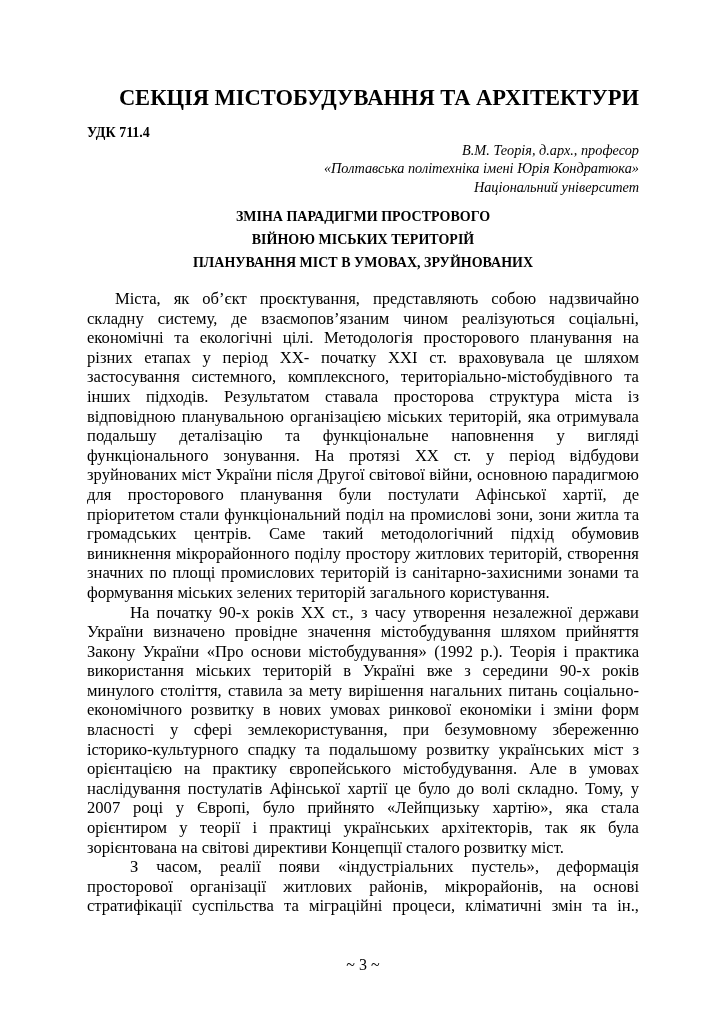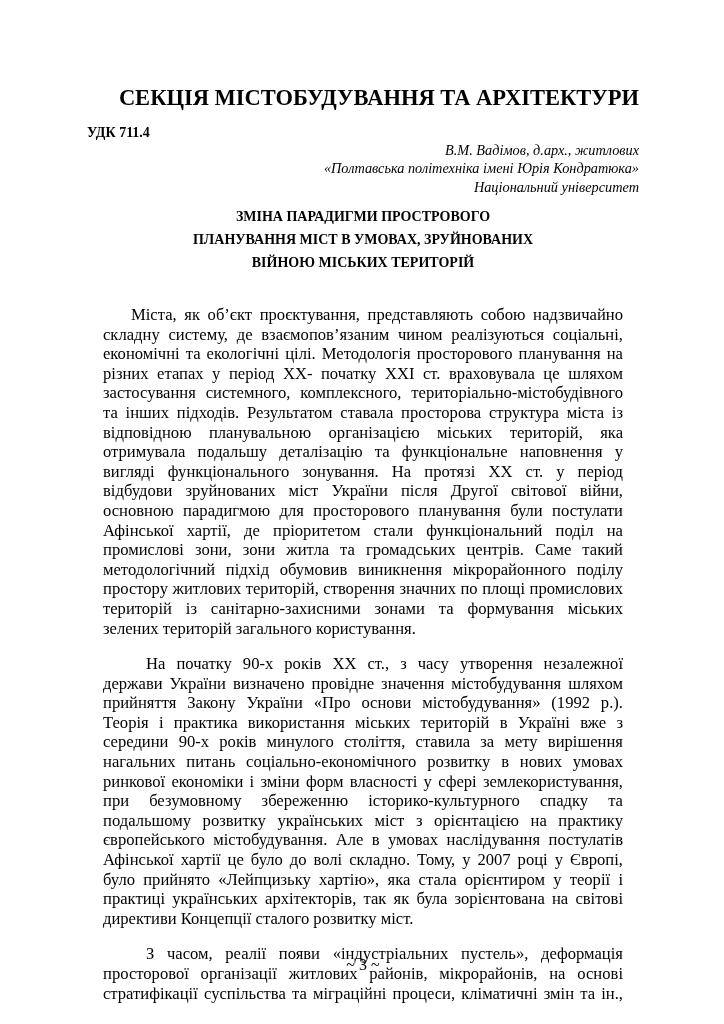--- a/index.html
+++ b/index.html
@@ -70,21 +70,21 @@
     .body-text {
       position: absolute;
       top: 289px;
       left: 0;
       width: 552px;
       font-size: 16.6px;
       line-height: 19.6px;
       text-align: justify;
     }
     .body-text p {
-      margin: 16px;
+      margin: 0;
       text-align: justify;
       text-align-last: left;
       hyphens: none;
     }
     .body-text p.p1 {
       text-indent: 28px;
     }
     .body-text p.p2,
     .body-text p.p3 {
       text-indent: 43px;
@@ -106,29 +106,29 @@
 </head>
 <body>
 
 <div class="page">
 
   <div class="section-heading">СЕКЦІЯ МІСТОБУДУВАННЯ ТА АРХІТЕКТУРИ</div>
 
   <div class="udk">УДК 711.4</div>
 
   <div class="author-block">
-    <div>В.М. Вадімов, д.арх., житлових</div>
+    <div>В.М. Теорія, д.арх., професор</div>
     <div>«Полтавська політехніка імені Юрія Кондратюка»</div>
     <div>Національний університет</div>
   </div>
 
   <div class="article-title">
     <div>ЗМІНА ПАРАДИГМИ ПРОСТРОВОГО</div>
+    <div>ВІЙНОЮ МІСЬКИХ ТЕРИТОРІЙ</div>
     <div>ПЛАНУВАННЯ МІСТ В УМОВАХ, ЗРУЙНОВАНИХ</div>
-    <div>ВІЙНОЮ МІСЬКИХ ТЕРИТОРІЙ</div>
   </div>
 
   <div class="body-text">
     <p class="p1">Міста, як об’єкт проєктування, представляють собою надзвичайно складну систему, де взаємопов’язаним чином реалізуються соціальні, економічні та екологічні цілі. Методологія просторового планування на різних етапах у період ХХ- початку ХХІ ст. враховувала це шляхом застосування системного, комплексного, територіально-містобудівного та інших підходів. Результатом ставала просторова структура міста із відповідною планувальною організацією міських територій, яка отримувала подальшу деталізацію та функціональне наповнення у вигляді функціонального зонування. На протязі ХХ ст. у період відбудови зруйнованих міст України після Другої світової війни, основною парадигмою для просторового планування були постулати Афінської хартії, де пріоритетом стали функціональний поділ на промислові зони, зони житла та громадських центрів. Саме такий методологічний підхід обумовив виникнення мікрорайонного поділу простору житлових територій, створення значних по площі промислових територій із санітарно-захисними зонами та формування міських зелених територій загального користування.</p>
     <p class="p2">На початку 90-х років ХХ ст., з часу утворення незалежної держави України визначено провідне значення містобудування шляхом прийняття Закону України «Про основи містобудування» (1992 р.). Теорія і практика використання міських територій в Україні вже з середини 90-х років минулого століття, ставила за мету вирішення нагальних питань соціально-економічного розвитку в нових умовах ринкової економіки і зміни форм власності у сфері землекористування, при безумовному збереженню історико-культурного спадку та подальшому розвитку українських міст з орієнтацією на практику європейського містобудування. Але в умовах наслідування постулатів Афінської хартії це було до волі складно. Тому, у 2007 році у Європі, було прийнято «Лейпцизьку хартію», яка стала орієнтиром у теорії і практиці українських архітекторів, так як була зорієнтована на світові директиви Концепції сталого розвитку міст.</p>
     <p class="p3">З часом, реалії появи «індустріальних пустель», деформація просторової організації житлових районів, мікрорайонів, на основі стратифікації суспільства та міграційні процеси, кліматичні змін та ін.,</p>
   </div>
 
   <div class="page-number">~ 3 ~</div>
 

